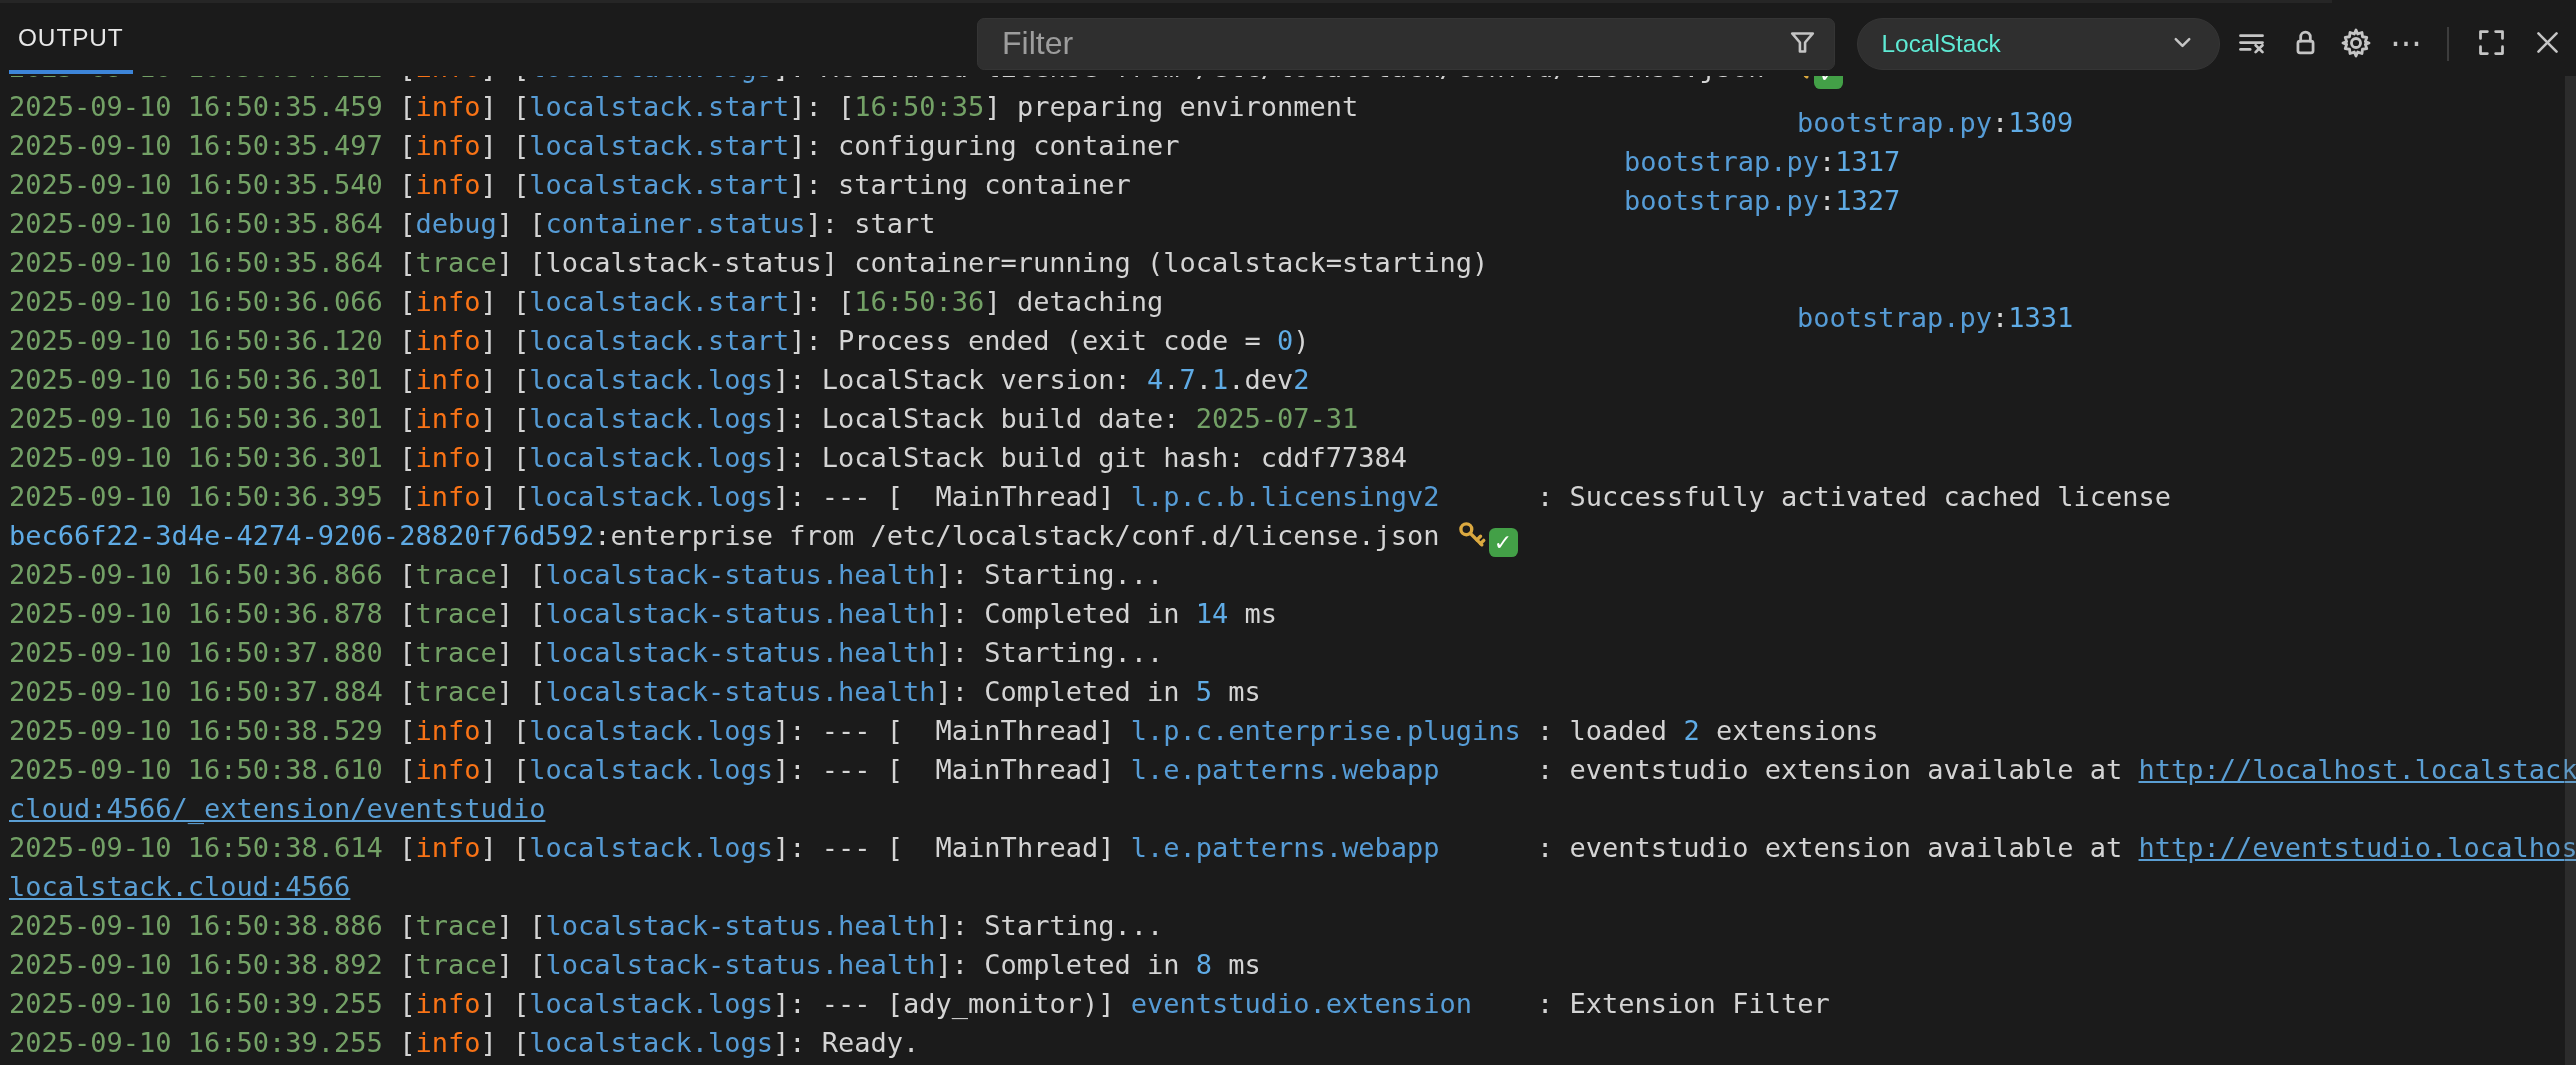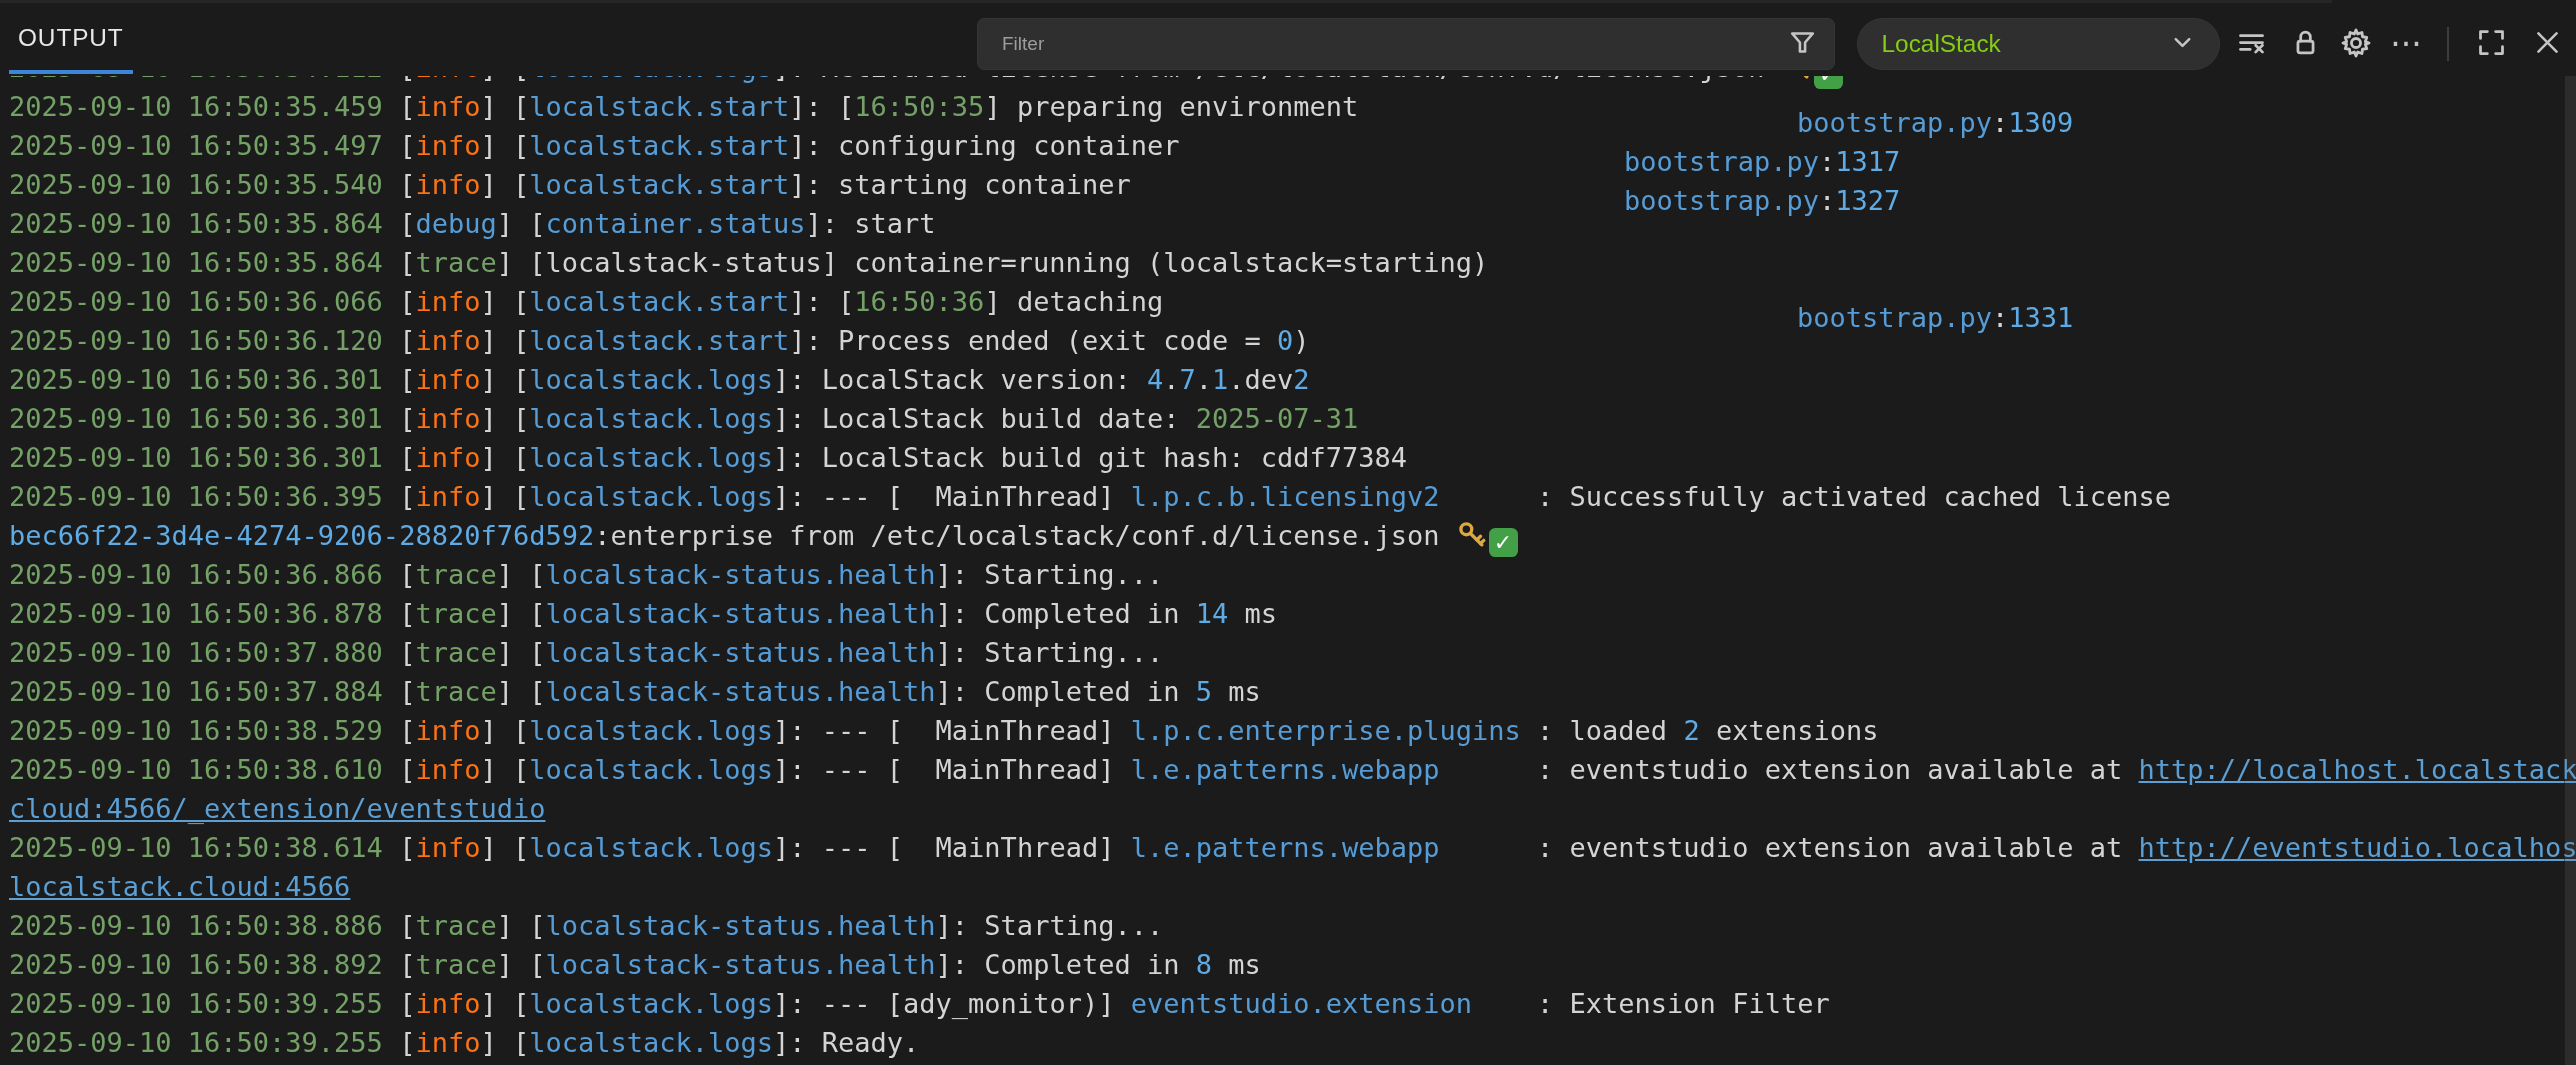--- a/index.html
+++ b/index.html
@@ -11,27 +11,27 @@
     background:#1b1b1b;border-top:3.6px solid #262626;box-sizing:border-box;
     display:flex;align-items:center;}
   .tab{display:flex;align-items:center;height:68px;margin-left:9px;padding:0 9px;
     border-bottom:4.5px solid #3d85d9;box-sizing:border-box;}
   .tab-label{color:#e8e8e8;font-size:24.4px;letter-spacing:0.9px;}
 
   .filter-box{position:absolute;left:977px;top:14.5px;width:858px;height:52px;
     background:#2f2f2f;border:0.9px solid #353535;border-radius:7.2px;box-sizing:border-box;
     display:flex;align-items:center;padding:0 16.3px 0 22px;}
   .filter-box input{flex:1;background:transparent;border:none;outline:none;
-    color:#cccccc;font-size:19px;font-family:"Liberation Sans",sans-serif;}
+    color:#cccccc;font-size:32px;font-family:"Liberation Sans",sans-serif;}
   .filter-box input::placeholder{color:#9d9d9d;}
 
   .channel-select{position:absolute;left:1857px;top:14.5px;width:363px;height:52px;
     background:#2f2f2f;border:0.9px solid #353535;border-radius:26px;box-sizing:border-box;
     display:flex;align-items:center;padding:0 23.5px;cursor:pointer;}
-  .channel-select .value{flex:1;color:#84cc16;font-size:24.4px;}
+  .channel-select .value{flex:1;color:#5eead4;font-size:24.4px;}
 
   .icon-btn{position:absolute;top:20px;width:42px;height:42px;display:flex;
     align-items:center;justify-content:center;cursor:pointer;border-radius:7.2px;}
   .icon-btn svg{stroke:#c5c5c5;fill:none;stroke-width:2;stroke-linecap:round;stroke-linejoin:round;}
   .hdr-divider{position:absolute;left:2447px;top:23.5px;width:1.8px;height:34px;background:#3d3d3d;}
   .more-dots{color:#c5c5c5;font-size:33px;font-family:"DejaVu Sans",sans-serif;line-height:1;}
 
   
   .log-area{position:absolute;left:0;top:76px;width:2576px;height:990px;
     overflow:hidden;background:#1b1b1b;

